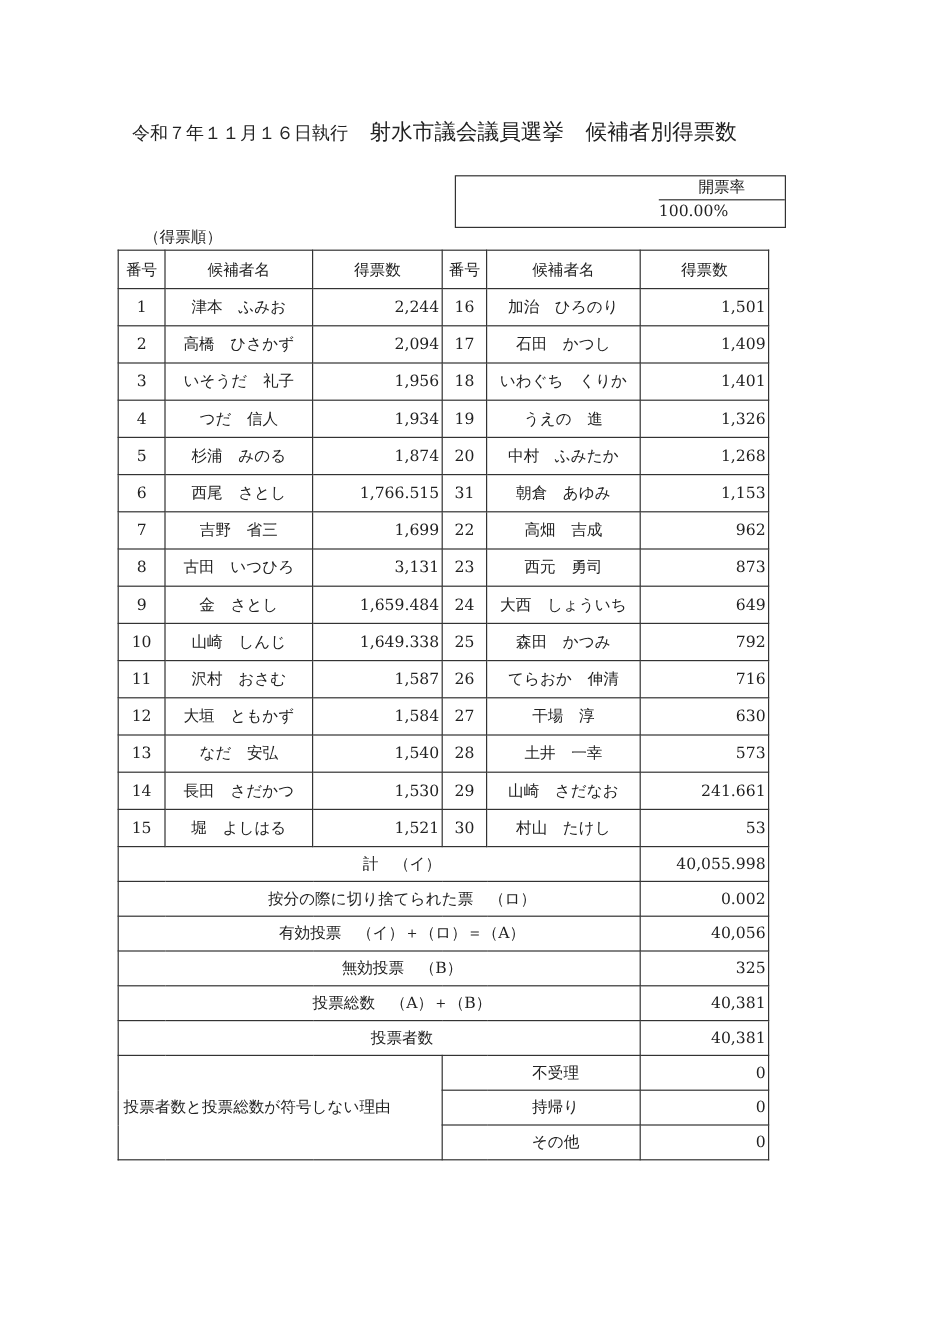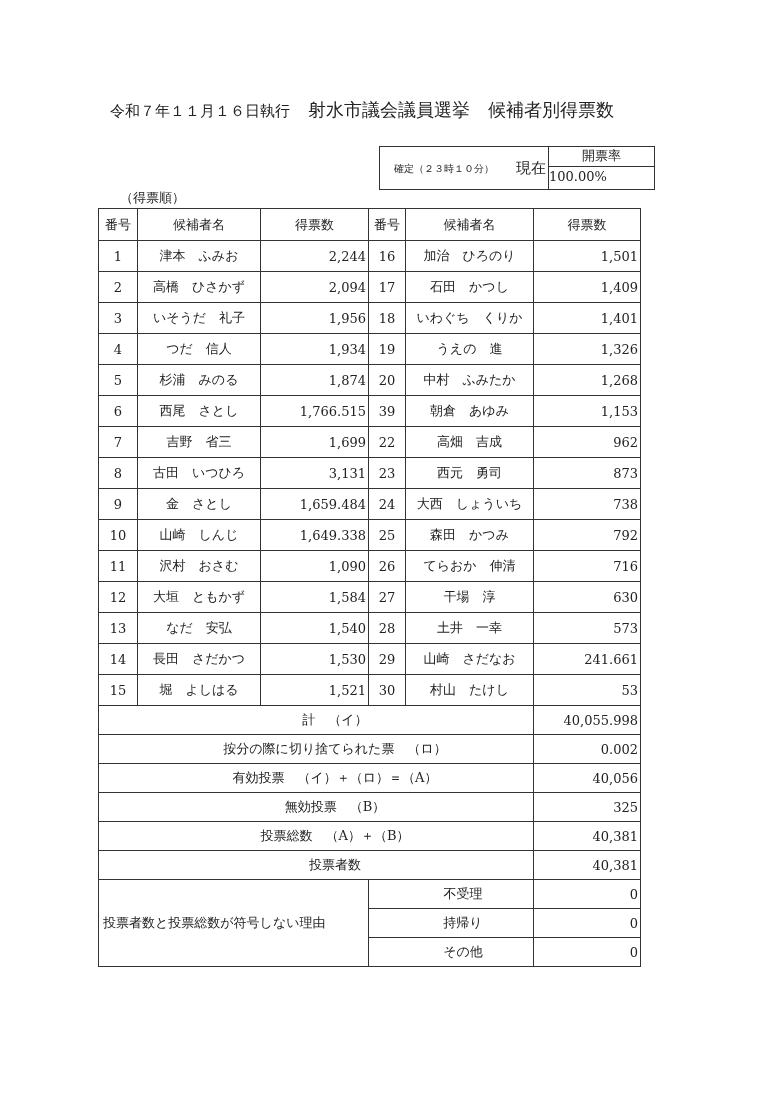--- a/index.html
+++ b/index.html
@@ -26,24 +26,20 @@
   td.reason { text-align:left; }
 </style>
 </head>
 <body>
 
 <div class="title" data-name="page-title">
   <span class="small" data-name="election-date">令和７年１１月１６日執行</span><span class="big" data-name="election-name">射水市議会議員選挙</span><span class="big" data-name="report-subject">候補者別得票数</span>
 </div>
 
 <div class="status-box" data-name="count-status-box">
-  <div class="left" data-name="confirmed-cell">
-    <span class="conf" data-name="confirmed-time">確定（２３時１０分）</span>
-    <span class="now" data-name="now-label">現在</span>
-  </div>
   <div class="rate-label" data-name="count-rate-label">開票率</div>
   <div class="rate-value" data-name="count-rate-value">100.00%</div>
 </div>
 
 <div class="order-label" data-name="sort-order-label">（得票順）</div>
 
 <table class="main" data-name="results-table">
   <colgroup>
     <col style="width:39px">
       <col style="width:123px">
@@ -98,21 +94,21 @@
         <td class="l" data-name="candidate-name">杉浦　みのる</td>
         <td class="r" data-name="candidate-votes">1,874</td>
         <td class="c" data-name="candidate-number">20</td>
         <td class="l" data-name="candidate-name">中村　ふみたか</td>
         <td class="r" data-name="candidate-votes">1,268</td>
       </tr>
     <tr data-name="table-row">
         <td class="c" data-name="candidate-number">6</td>
         <td class="l" data-name="candidate-name">西尾　さとし</td>
         <td class="r" data-name="candidate-votes">1,766.515</td>
-        <td class="c" data-name="candidate-number">39</td>
+        <td class="c" data-name="candidate-number">31</td>
         <td class="l" data-name="candidate-name">朝倉　あゆみ</td>
         <td class="r" data-name="candidate-votes">1,153</td>
       </tr>
     <tr data-name="table-row">
         <td class="c" data-name="candidate-number">7</td>
         <td class="l" data-name="candidate-name">吉野　省三</td>
         <td class="r" data-name="candidate-votes">1,699</td>
         <td class="c" data-name="candidate-number">22</td>
         <td class="l" data-name="candidate-name">高畑　吉成</td>
         <td class="r" data-name="candidate-votes">962</td>
@@ -124,34 +120,34 @@
         <td class="c" data-name="candidate-number">23</td>
         <td class="l" data-name="candidate-name">西元　勇司</td>
         <td class="r" data-name="candidate-votes">873</td>
       </tr>
     <tr data-name="table-row">
         <td class="c" data-name="candidate-number">9</td>
         <td class="l" data-name="candidate-name">金　さとし</td>
         <td class="r" data-name="candidate-votes">1,659.484</td>
         <td class="c" data-name="candidate-number">24</td>
         <td class="l" data-name="candidate-name">大西　しょういち</td>
-        <td class="r" data-name="candidate-votes">738</td>
+        <td class="r" data-name="candidate-votes">649</td>
       </tr>
     <tr data-name="table-row">
         <td class="c" data-name="candidate-number">10</td>
         <td class="l" data-name="candidate-name">山崎　しんじ</td>
         <td class="r" data-name="candidate-votes">1,649.338</td>
         <td class="c" data-name="candidate-number">25</td>
         <td class="l" data-name="candidate-name">森田　かつみ</td>
         <td class="r" data-name="candidate-votes">792</td>
       </tr>
     <tr data-name="table-row">
         <td class="c" data-name="candidate-number">11</td>
         <td class="l" data-name="candidate-name">沢村　おさむ</td>
-        <td class="r" data-name="candidate-votes">1,090</td>
+        <td class="r" data-name="candidate-votes">1,587</td>
         <td class="c" data-name="candidate-number">26</td>
         <td class="l" data-name="candidate-name">てらおか　伸清</td>
         <td class="r" data-name="candidate-votes">716</td>
       </tr>
     <tr data-name="table-row">
         <td class="c" data-name="candidate-number">12</td>
         <td class="l" data-name="candidate-name">大垣　ともかず</td>
         <td class="r" data-name="candidate-votes">1,584</td>
         <td class="c" data-name="candidate-number">27</td>
         <td class="l" data-name="candidate-name">干場　淳</td>

